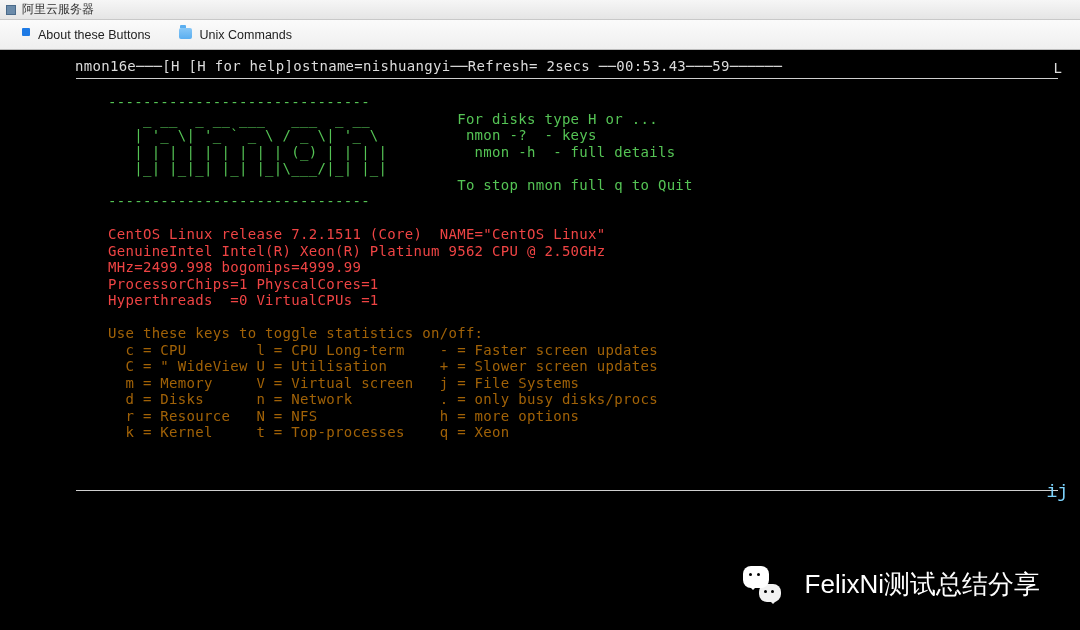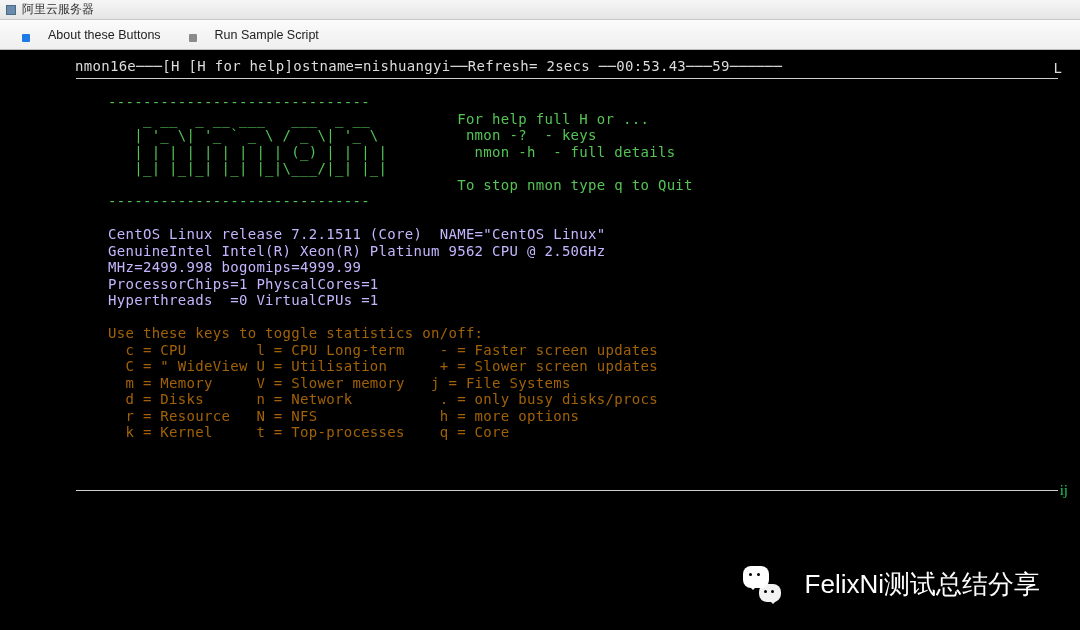--- a/index.html
+++ b/index.html
@@ -30,22 +30,22 @@
       border-bottom: 1px solid #bdbdbd;
       display: flex;
       align-items: center;
       padding: 0 8px;
       gap: 0;
       font-size: 12.5px;
       color: #222;
     }
     .tb-item {
       display: flex;
-      align-items: flex-end;
-      gap: 18px;
+      align-items: flex-start;
+      gap: 8px;
       padding: 4px 14px;
       cursor: pointer;
     }
     .dot { width: 8px; height: 8px; border-radius: 1px; display: inline-block; }
     .folder-ic {
       width: 13px; height: 11px;
       background: linear-gradient(#87c7f7,#5aaef0);
       border-radius: 2px;
       position: relative;
     }
@@ -80,24 +80,24 @@
     .term {
       font-family: "Menlo","Consolas",monospace;
       font-size: 14px;
       line-height: 16.5px;
       white-space: pre;
       color: #dcdcdc;
       padding: 20px 0 0 108px;
       letter-spacing: .3px;
     }
     .g { color: #55c455; }
-    .r { color: #c4b5fd; }
+    .r { color: #ef4444; }
     .w { color: #a16207; }
     .right-break { position:absolute; right:18px; top:10px; color:#dcdcdc; font-family:monospace; font-size:14px;}
-    .ij { position:absolute; right:12px; top:432px; color:#22c55e; font-family:Liberation Serif, serif; font-size:15px;}
+    .ij { position:absolute; right:12px; top:432px; color:#7dd3fc; font-family:Liberation Mono, monospace; font-size:18px;}
     .watermark {
       position: absolute;
       right: 40px;
       bottom: 28px;
       display: flex;
       align-items: center;
       gap: 26px;
       color: #fff;
       font-size: 26px;
       font-family: "PingFang SC","Microsoft YaHei",sans-serif;
@@ -122,51 +122,51 @@
   <span class="sq" style="background:#6b8baa;border:1px solid #4a6a8a;"></span>
   <span>阿里云服务器</span>
 </div>
 
 <div class="toolbar">
   <div class="tb-item">
     <span class="dot" style="background:#1e7ae5"></span>
     <span>About these Buttons</span>
   </div>
   <div class="tb-item">
-    <span class="dot" style="background:#8a8a8a"></span>
-    <span>Run Sample Script</span>
+    <span class="folder-ic"></span>
+    <span>Unix Commands</span>
   </div>
 </div>
 
 <div class="terminal-wrap">
   <div class="topline"><span>nmon16e</span>───<span>[H [H for help]</span><span>ostname=</span><span>nishuangyi</span>──<span>Refresh=</span><span> 2secs </span>──<span>00:53.43</span>───<span>59</span>──────</div>
   <div class="right-break">L</div>
   <div class="hr-top"></div>
 
   <div class="term"><span class="g">------------------------------</span>
-<span class="g">    _ __  _ __ ___   ___  _ __          For help full H or ...</span>
+<span class="g">    _ __  _ __ ___   ___  _ __          For disks type H or ...</span>
 <span class="g">   | '_ \| '_ ` _ \ / _ \| '_ \          nmon -?  - keys</span>
 <span class="g">   | | | | | | | | | (_) | | | |          nmon -h  - full details</span>
 <span class="g">   |_| |_|_| |_| |_|\___/|_| |_|</span>
-<span class="g">                                        To stop nmon type q to Quit</span>
+<span class="g">                                        To stop nmon full q to Quit</span>
 <span class="g">------------------------------</span>
 
 <span class="r">CentOS Linux release 7.2.1511 (Core)  NAME="CentOS Linux"</span>
 <span class="r">GenuineIntel Intel(R) Xeon(R) Platinum 9562 CPU @ 2.50GHz</span>
 <span class="r">MHz=2499.998 bogomips=4999.99</span>
 <span class="r">ProcessorChips=1 PhyscalCores=1</span>
 <span class="r">Hyperthreads  =0 VirtualCPUs =1</span>
 
 <span class="w">Use these keys to toggle statistics on/off:</span>
 <span class="w">  c = CPU        l = CPU Long-term    - = Faster screen updates</span>
 <span class="w">  C = " WideView U = Utilisation      + = Slower screen updates</span>
-<span class="w">  m = Memory     V = Slower memory   j = File Systems</span>
+<span class="w">  m = Memory     V = Virtual screen   j = File Systems</span>
 <span class="w">  d = Disks      n = Network          . = only busy disks/procs</span>
 <span class="w">  r = Resource   N = NFS              h = more options</span>
-<span class="w">  k = Kernel     t = Top-processes    q = Core</span></div>
+<span class="w">  k = Kernel     t = Top-processes    q = Xeon</span></div>
 
   <div class="hr-mid"></div>
   <div class="ij">ij</div>
 
   <div class="watermark">
     <div class="wm-ic">
       <div class="bubble b1">
           <span class="eye" style="left:6px;top:7px"></span>
           <span class="eye" style="left:14px;top:7px"></span>
         </div>

